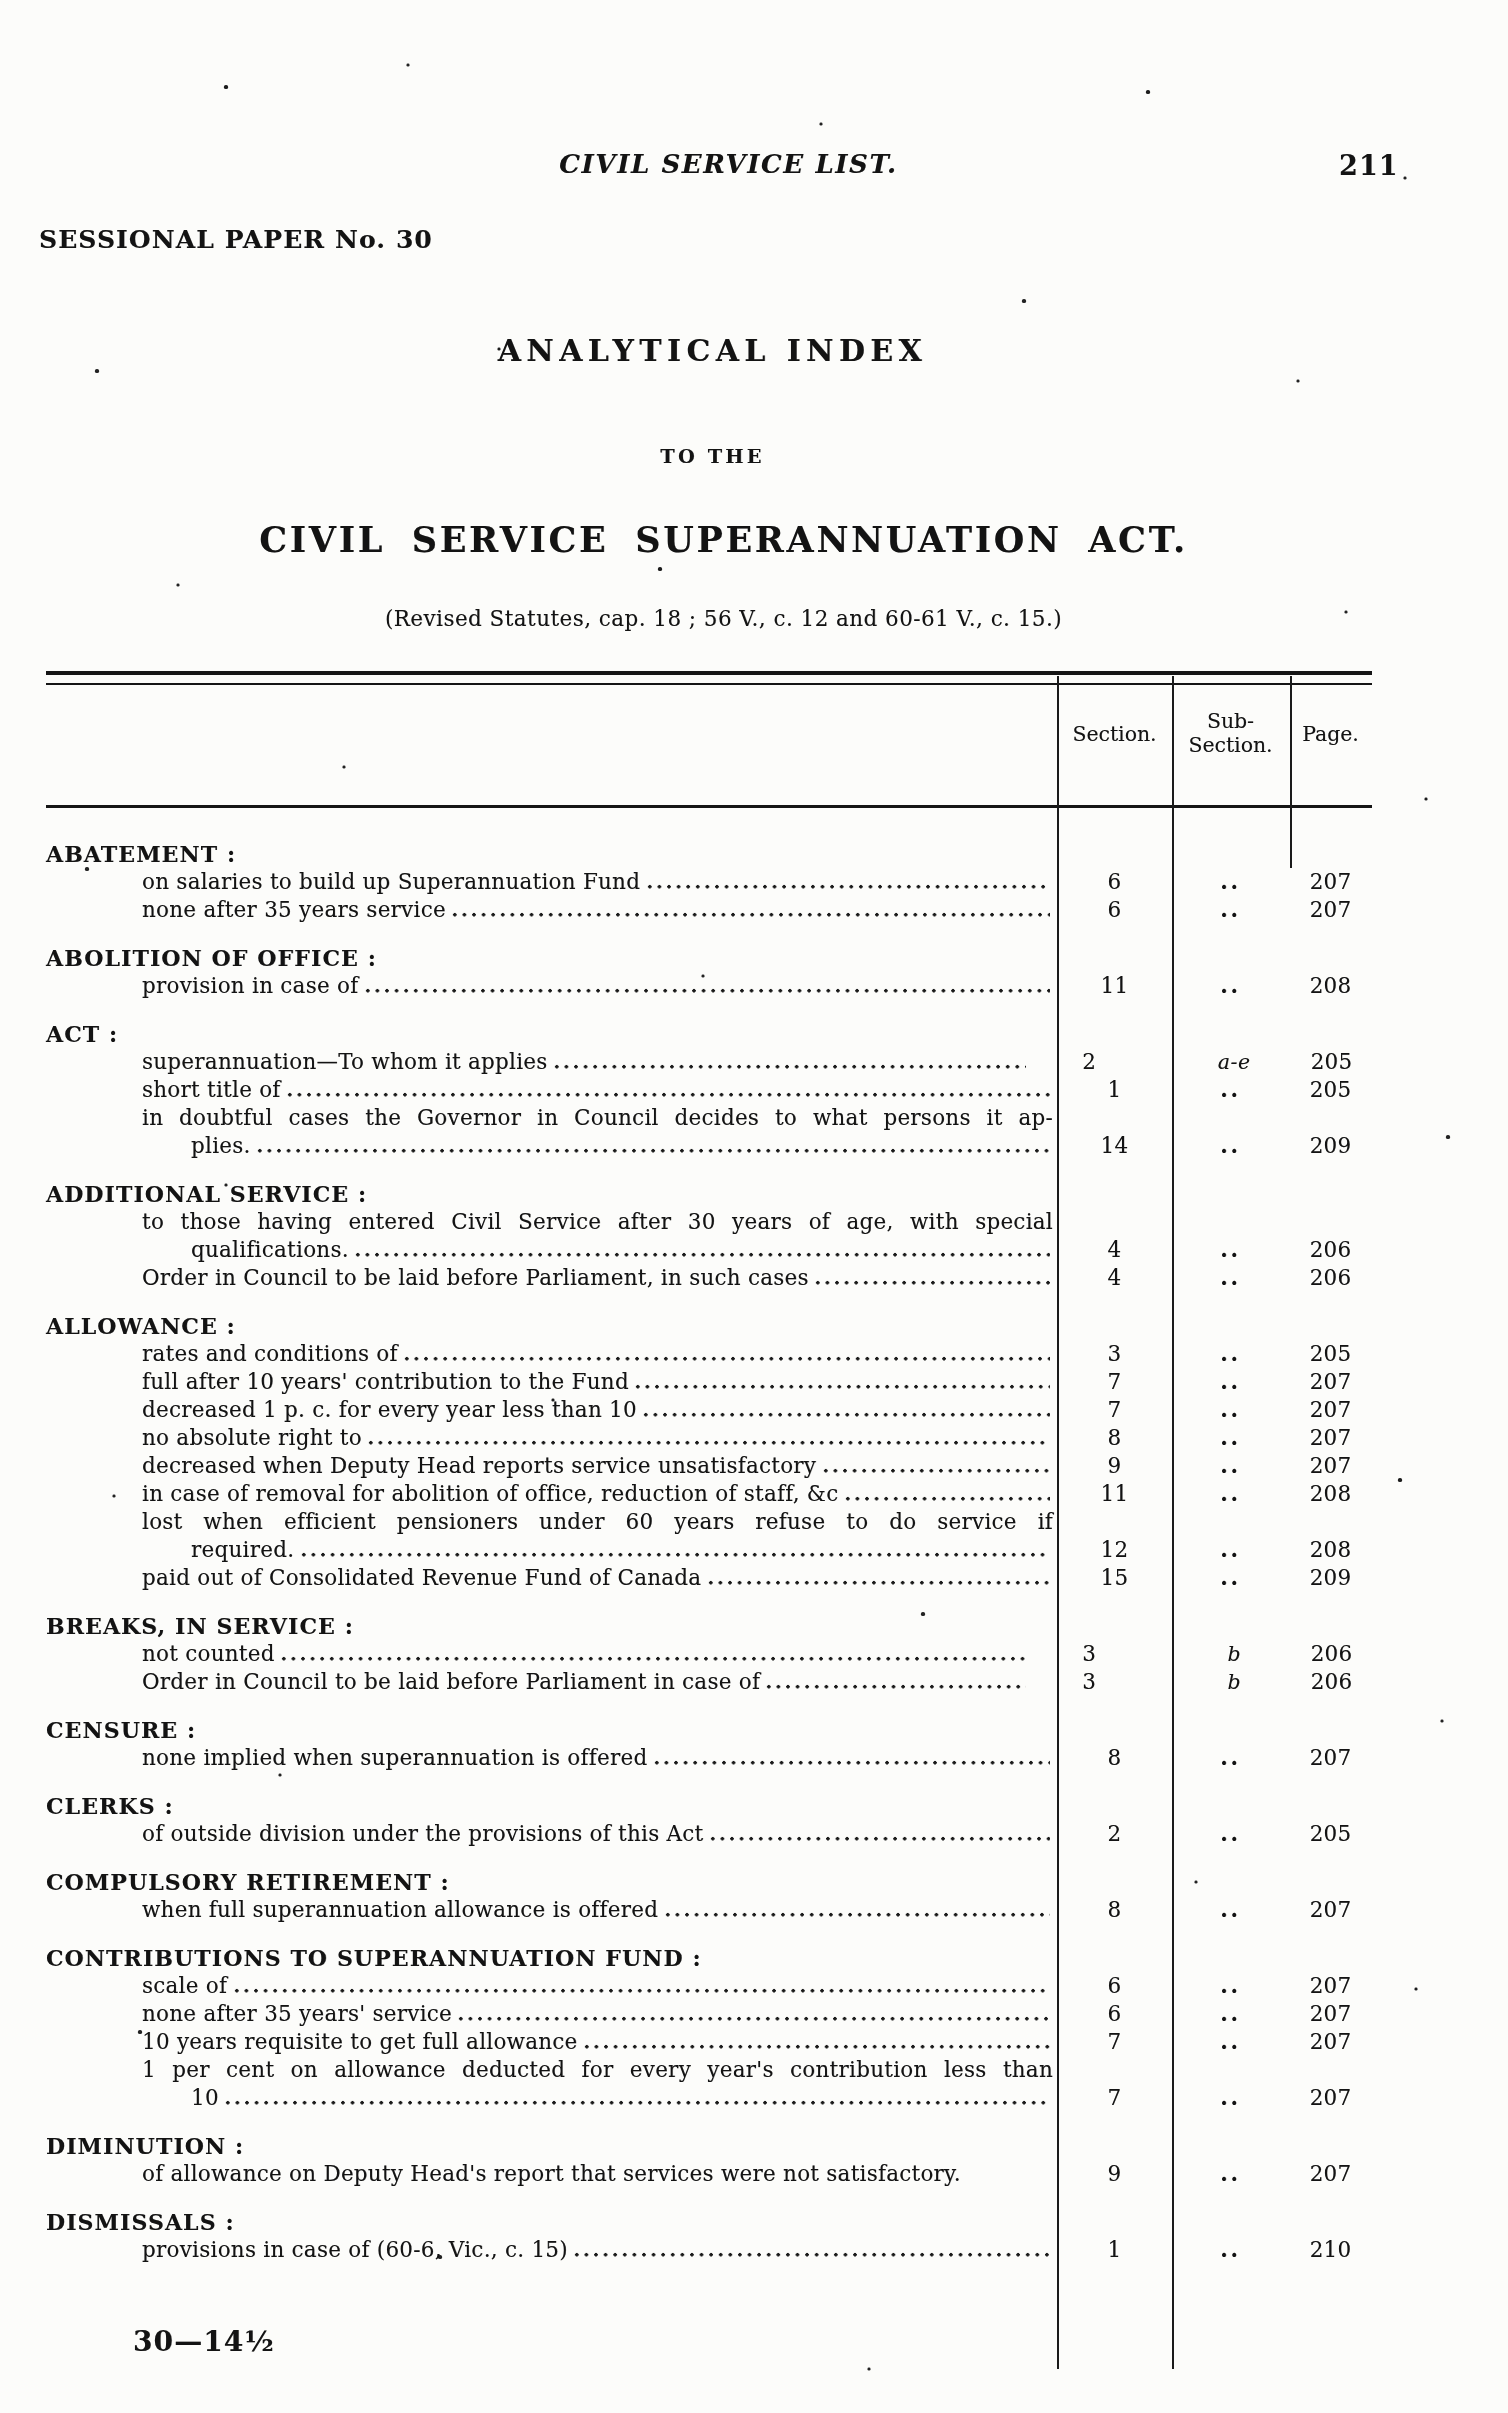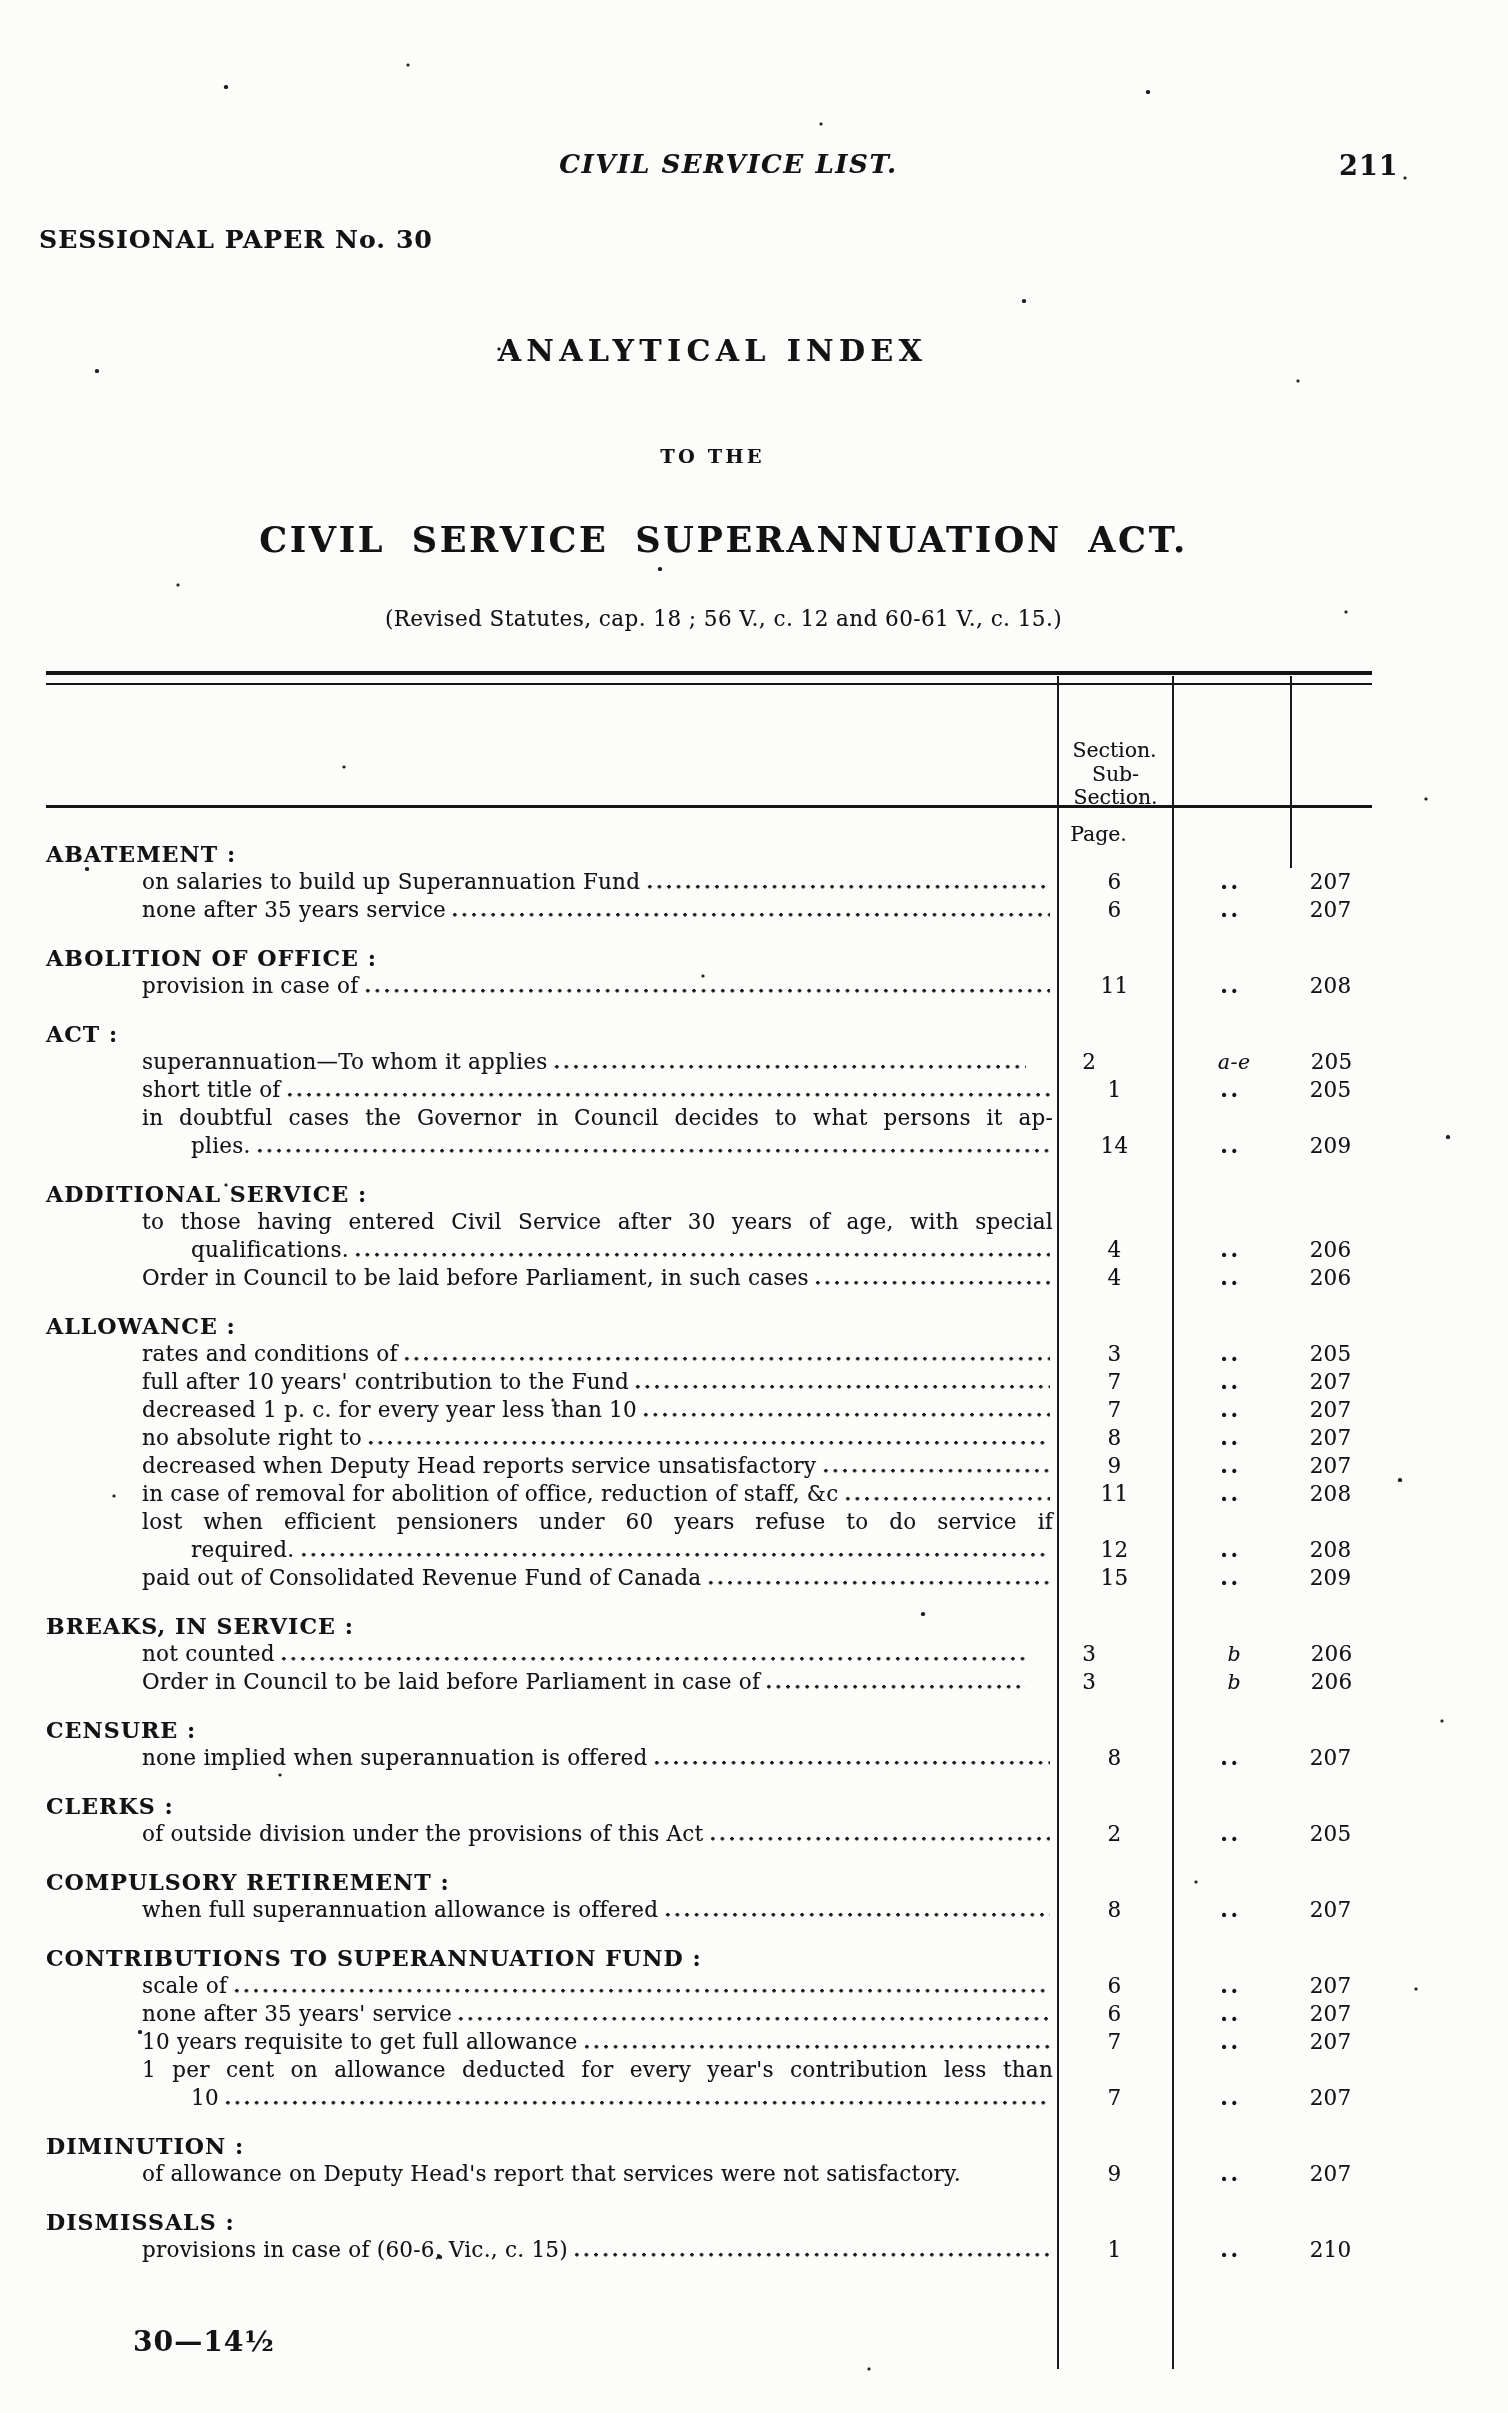--- a/index.html
+++ b/index.html
@@ -45,22 +45,22 @@
   .table-area { position:absolute; left:46px; top:671px; width:1326px; }
   .rule { position:absolute; left:0; width:1326px; background:#151515; }
   .rule-top-1 { top:0; height:3.8px; }
   .rule-top-2 { top:11.8px; height:2.1px; }
   .header-rule { top:134px; height:3.2px; }
   .vrule {
     position:absolute; top:5.4px; width:2.1px; height:1693px; background:#1a1a1a;
   }
   .v1 { left:1011px; } .v2 { left:1126px; } .v3 { left:1244px; }
   .header-row {
-    position:absolute; top:55px; left:1011px; width:315px;
-    display:flex; font-size:20.4px; line-height:23.6px; text-align:center;flex-direction:column;
+    position:absolute; top:39px; left:1011px; width:315px;
+    display:flex; font-size:20.4px; line-height:23.6px; text-align:center;
   }
   .h-section { width:115px; padding-top:13px; }
   .h-sub { width:117px; }
   .h-page { width:83px; padding-top:13px; }
   
   .rows { position:absolute; top:149px; left:0; width:1326px; }
   .row { display:flex; align-items:baseline; height:28px; line-height:28px; font-size:21.4px; letter-spacing:0.3px; }
   .row.heading { margin-top:20px; }
   .h-text { font-weight:bold; letter-spacing:1.1px; font-size:22px; }
   .text-zone { display:flex; width:1011px; box-sizing:border-box; padding-left:96px; }

